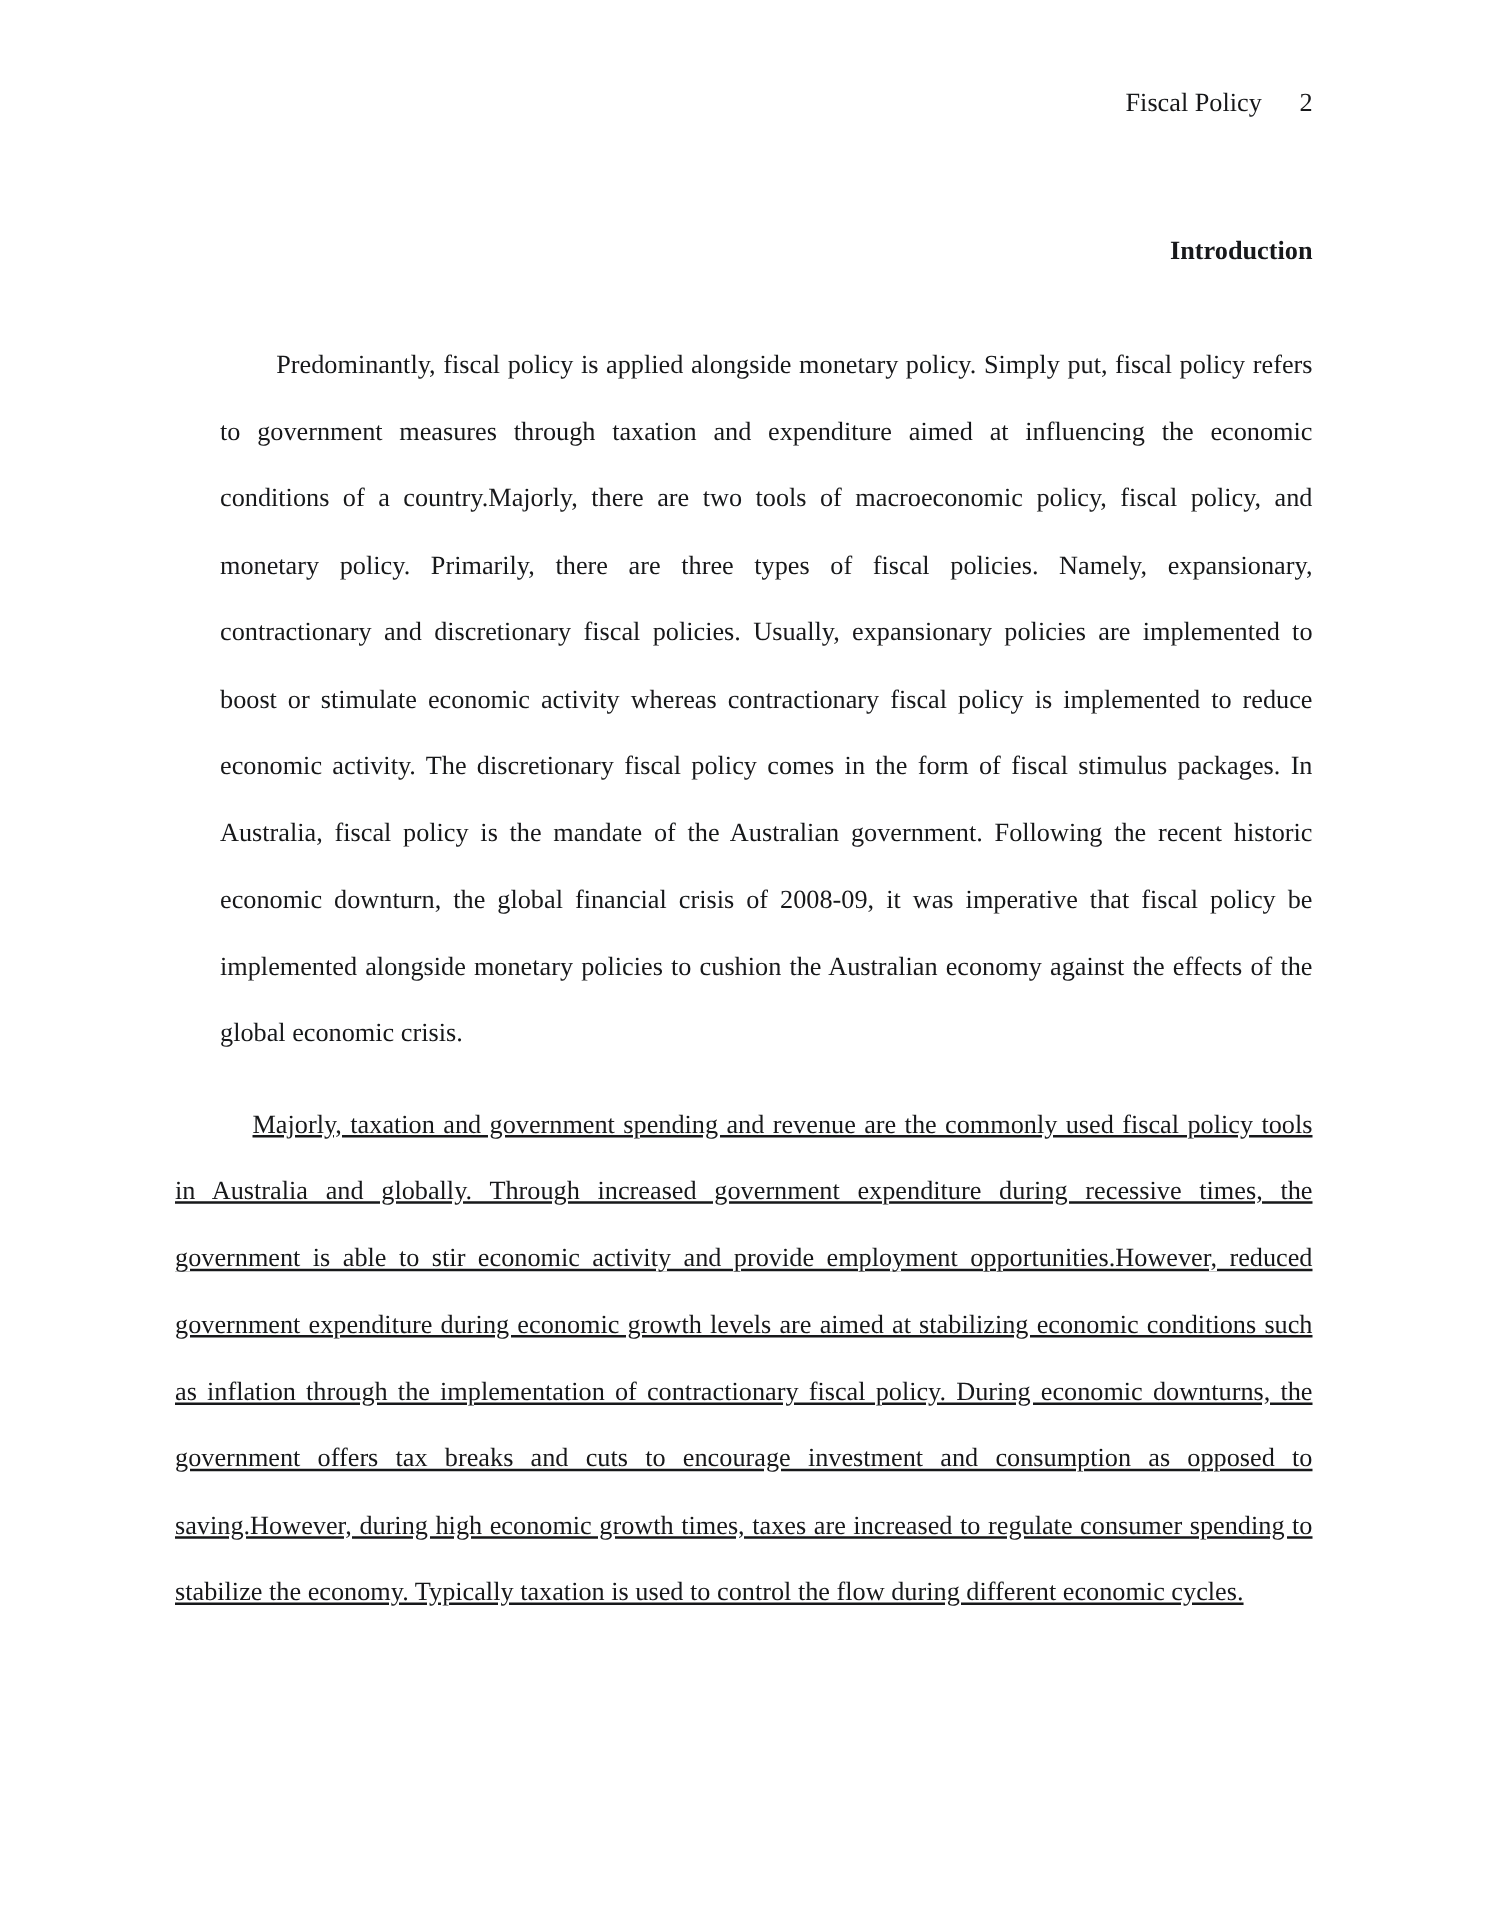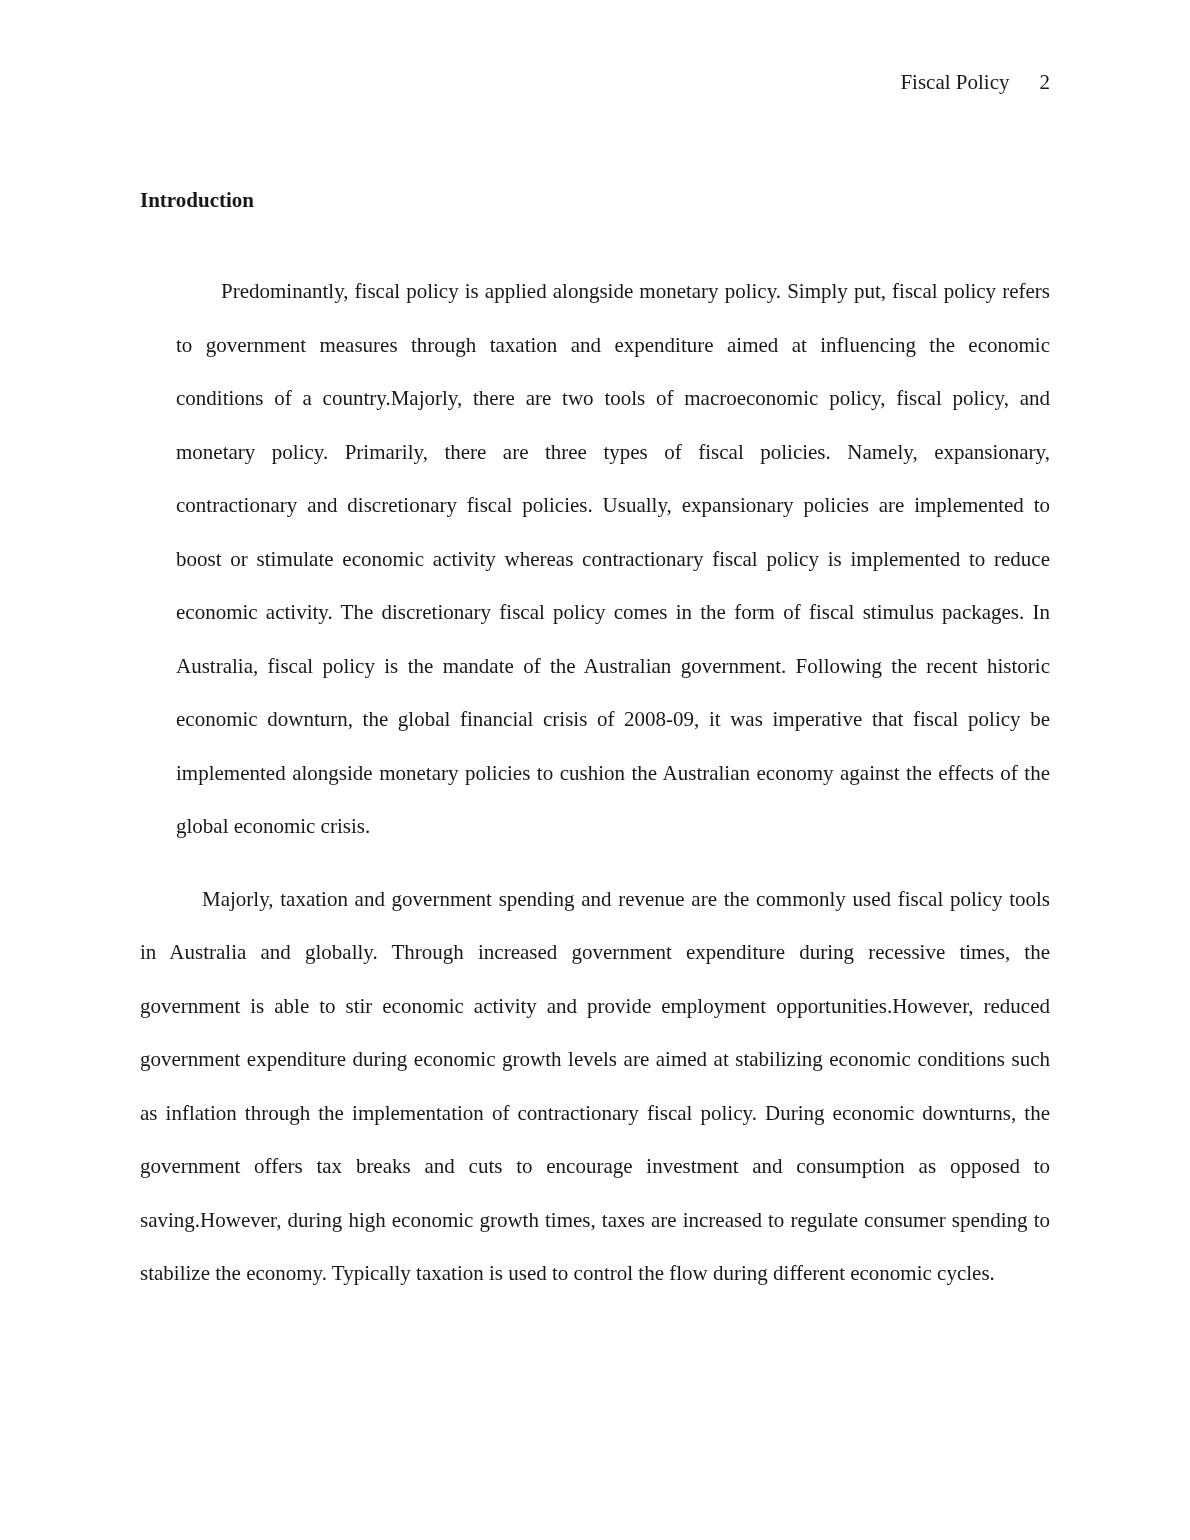--- a/index.html
+++ b/index.html
@@ -26,39 +26,40 @@
     gap: 30px;
     white-space: nowrap;
   }
   .content {
     position: absolute;
     left: 140px;
     right: 140px;
     top: 188px;
   }
   .doc-title {
-    text-align: left;
+    text-align: right;
     font-weight: bold;
     font-size: 21px;
     margin: 0 0 47px 0;
   }
   .doc-paragraph {
     font-size: 21px;
     line-height: 53.5px;
     text-align: justify;
     margin: 0;
   }
   .doc-paragraph.p1 {
     text-indent: 45px;
     margin-top: 52px;
     margin-left: 36px;
   }
   .doc-paragraph.p2 {
     text-indent: 62px;
     margin-top: 19px;
+    text-decoration: underline;
   }
 </style>
 </head>
 <body>
 
 <div class="page">
 
   <div class="running-head">
     <span>Fiscal Policy</span>
     <span>2</span>

